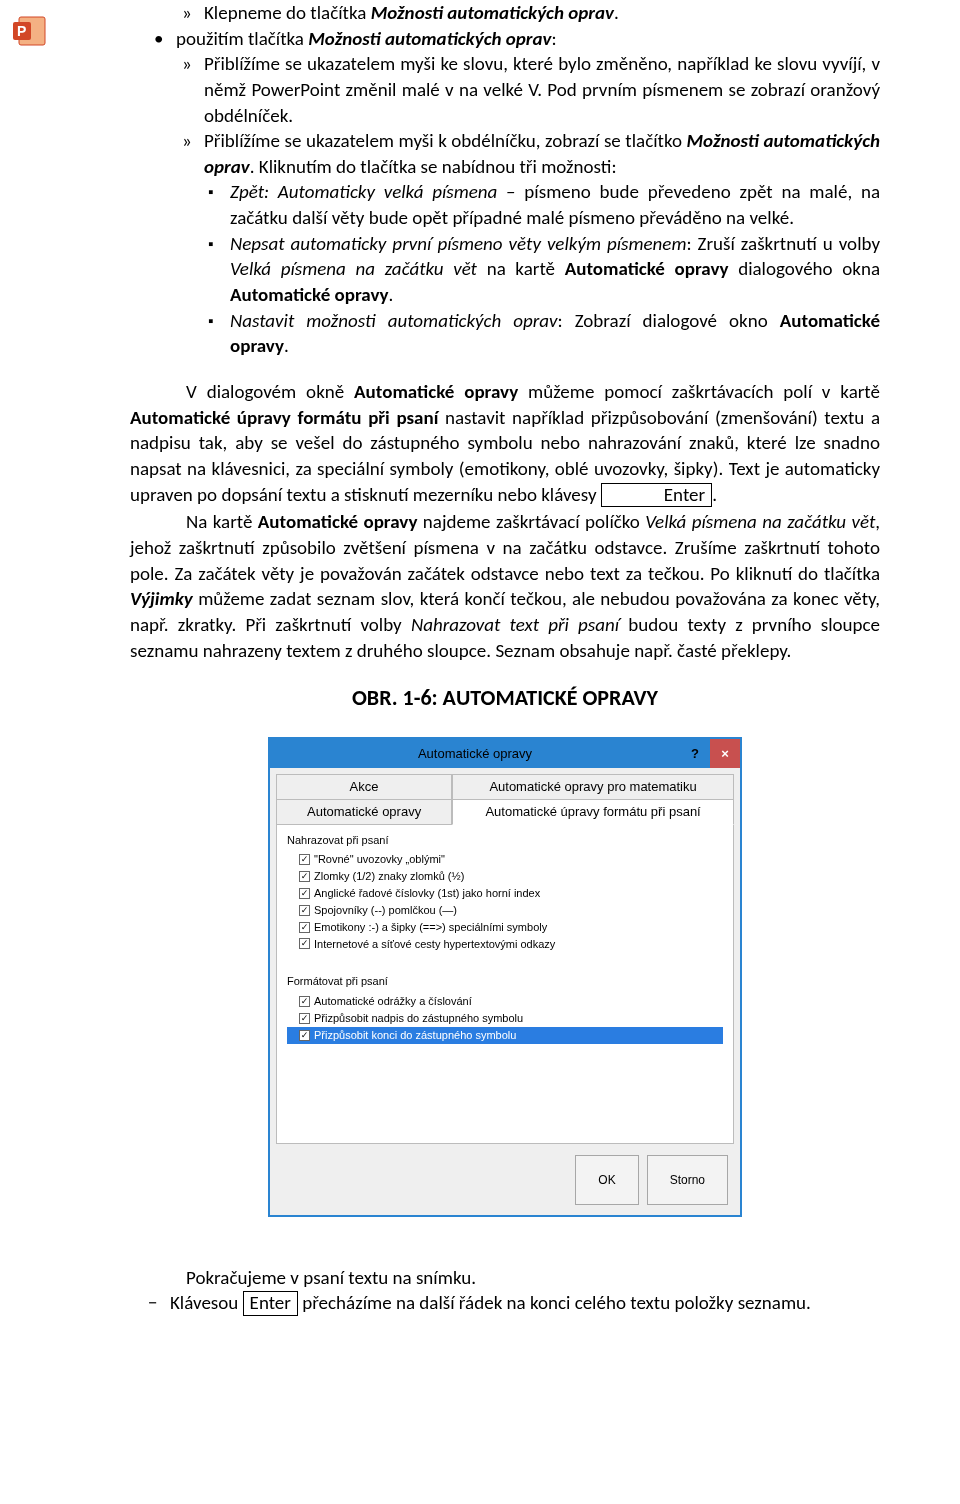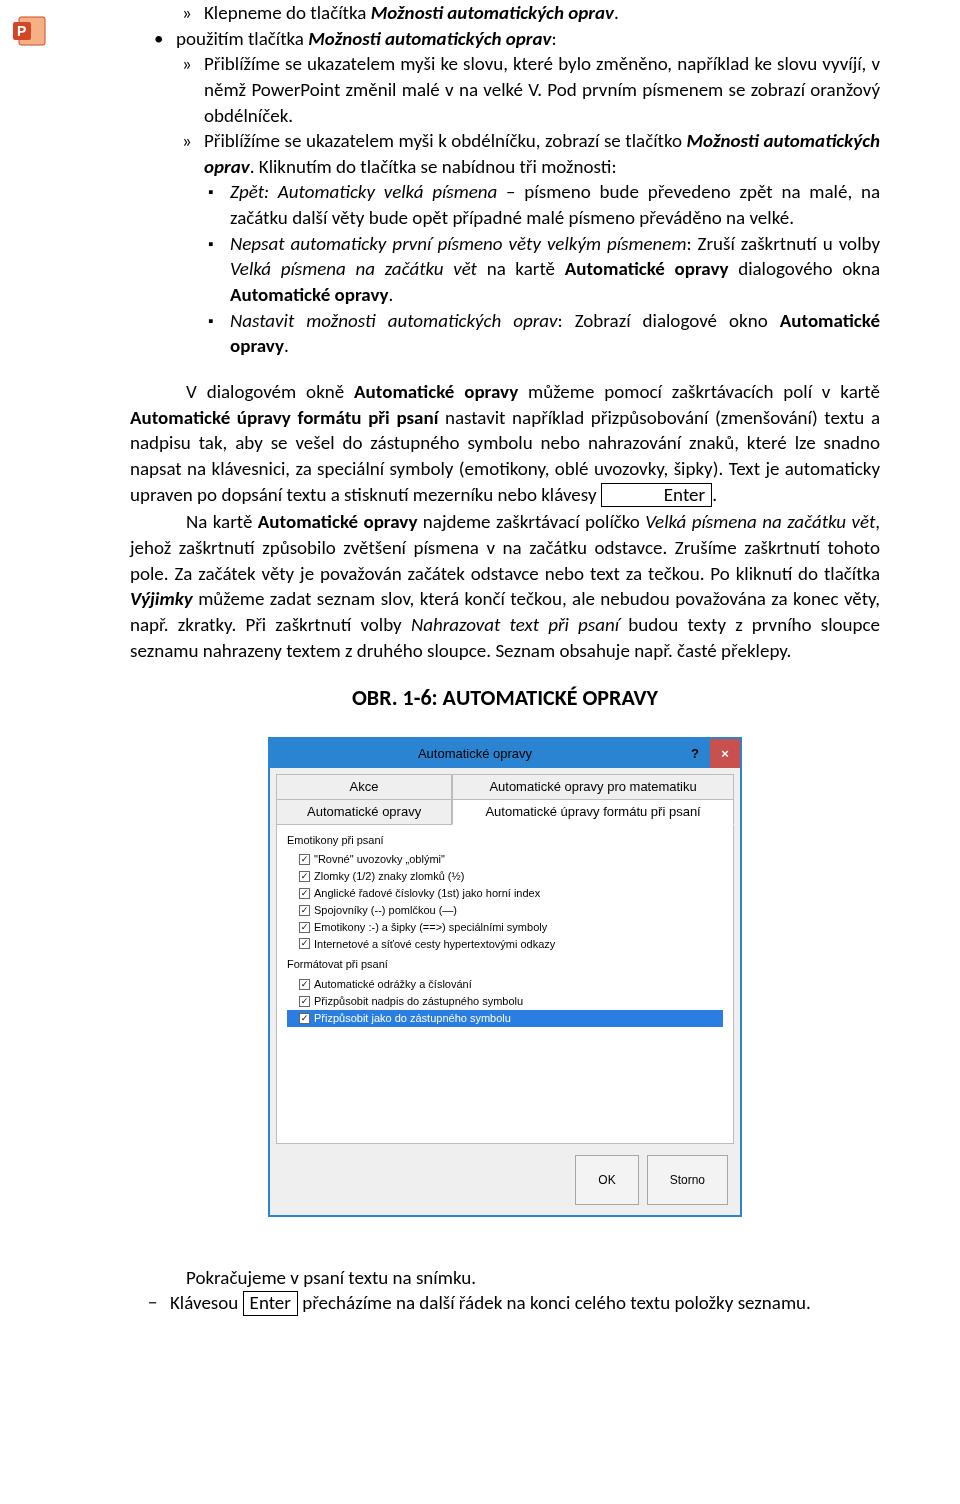--- a/index.html
+++ b/index.html
@@ -272,21 +272,21 @@
         <div class="close">×</div>
       </div>
       <div class="dlg-body">
         <div class="tabs-grid">
           <div class="tab">Akce</div>
           <div class="tab">Automatické opravy pro matematiku</div>
           <div class="tab">Automatické opravy</div>
           <div class="tab active">Automatické úpravy formátu při psaní</div>
         </div>
         <div class="options-panel">
-          <div class="opt-section">Emotikony při psaní</div>
+          <div class="opt-section">Nahrazovat při psaní</div>
           <div class="chk-row">
               <span class="cb checked"></span>
               <span>"Rovné" uvozovky „oblými"</span>
             </div>
           <div class="chk-row">
               <span class="cb checked"></span>
               <span>Zlomky (1/2) znaky zlomků (½)</span>
             </div>
           <div class="chk-row">
               <span class="cb checked"></span>
@@ -298,32 +298,32 @@
             </div>
           <div class="chk-row">
               <span class="cb checked"></span>
               <span>Emotikony :-) a šipky (==&gt;) speciálními symboly</span>
             </div>
           <div class="chk-row">
               <span class="cb checked"></span>
               <span>Internetové a síťové cesty hypertextovými odkazy</span>
             </div>
 
-          <div class="opt-section" style="margin-top:5px;">Formátovat při psaní</div>
+          <div class="opt-section" style="margin-top:22px;">Formátovat při psaní</div>
           <div class="chk-row">
               <span class="cb checked"></span>
               <span>Automatické odrážky a číslování</span>
             </div>
           <div class="chk-row">
               <span class="cb checked"></span>
               <span>Přizpůsobit nadpis do zástupného symbolu</span>
             </div>
           <div class="chk-row sel">
               <span class="cb checked"></span>
-              <span>Přizpůsobit jako do zástupného symbolu</span>
+              <span>Přizpůsobit konci do zástupného symbolu</span>
             </div>
         </div>
         <div class="dlg-buttons">
           <div class="dlg-btn">OK</div>
           <div class="dlg-btn">Storno</div>
         </div>
       </div>
     </div>
 
     <div class="closing">

